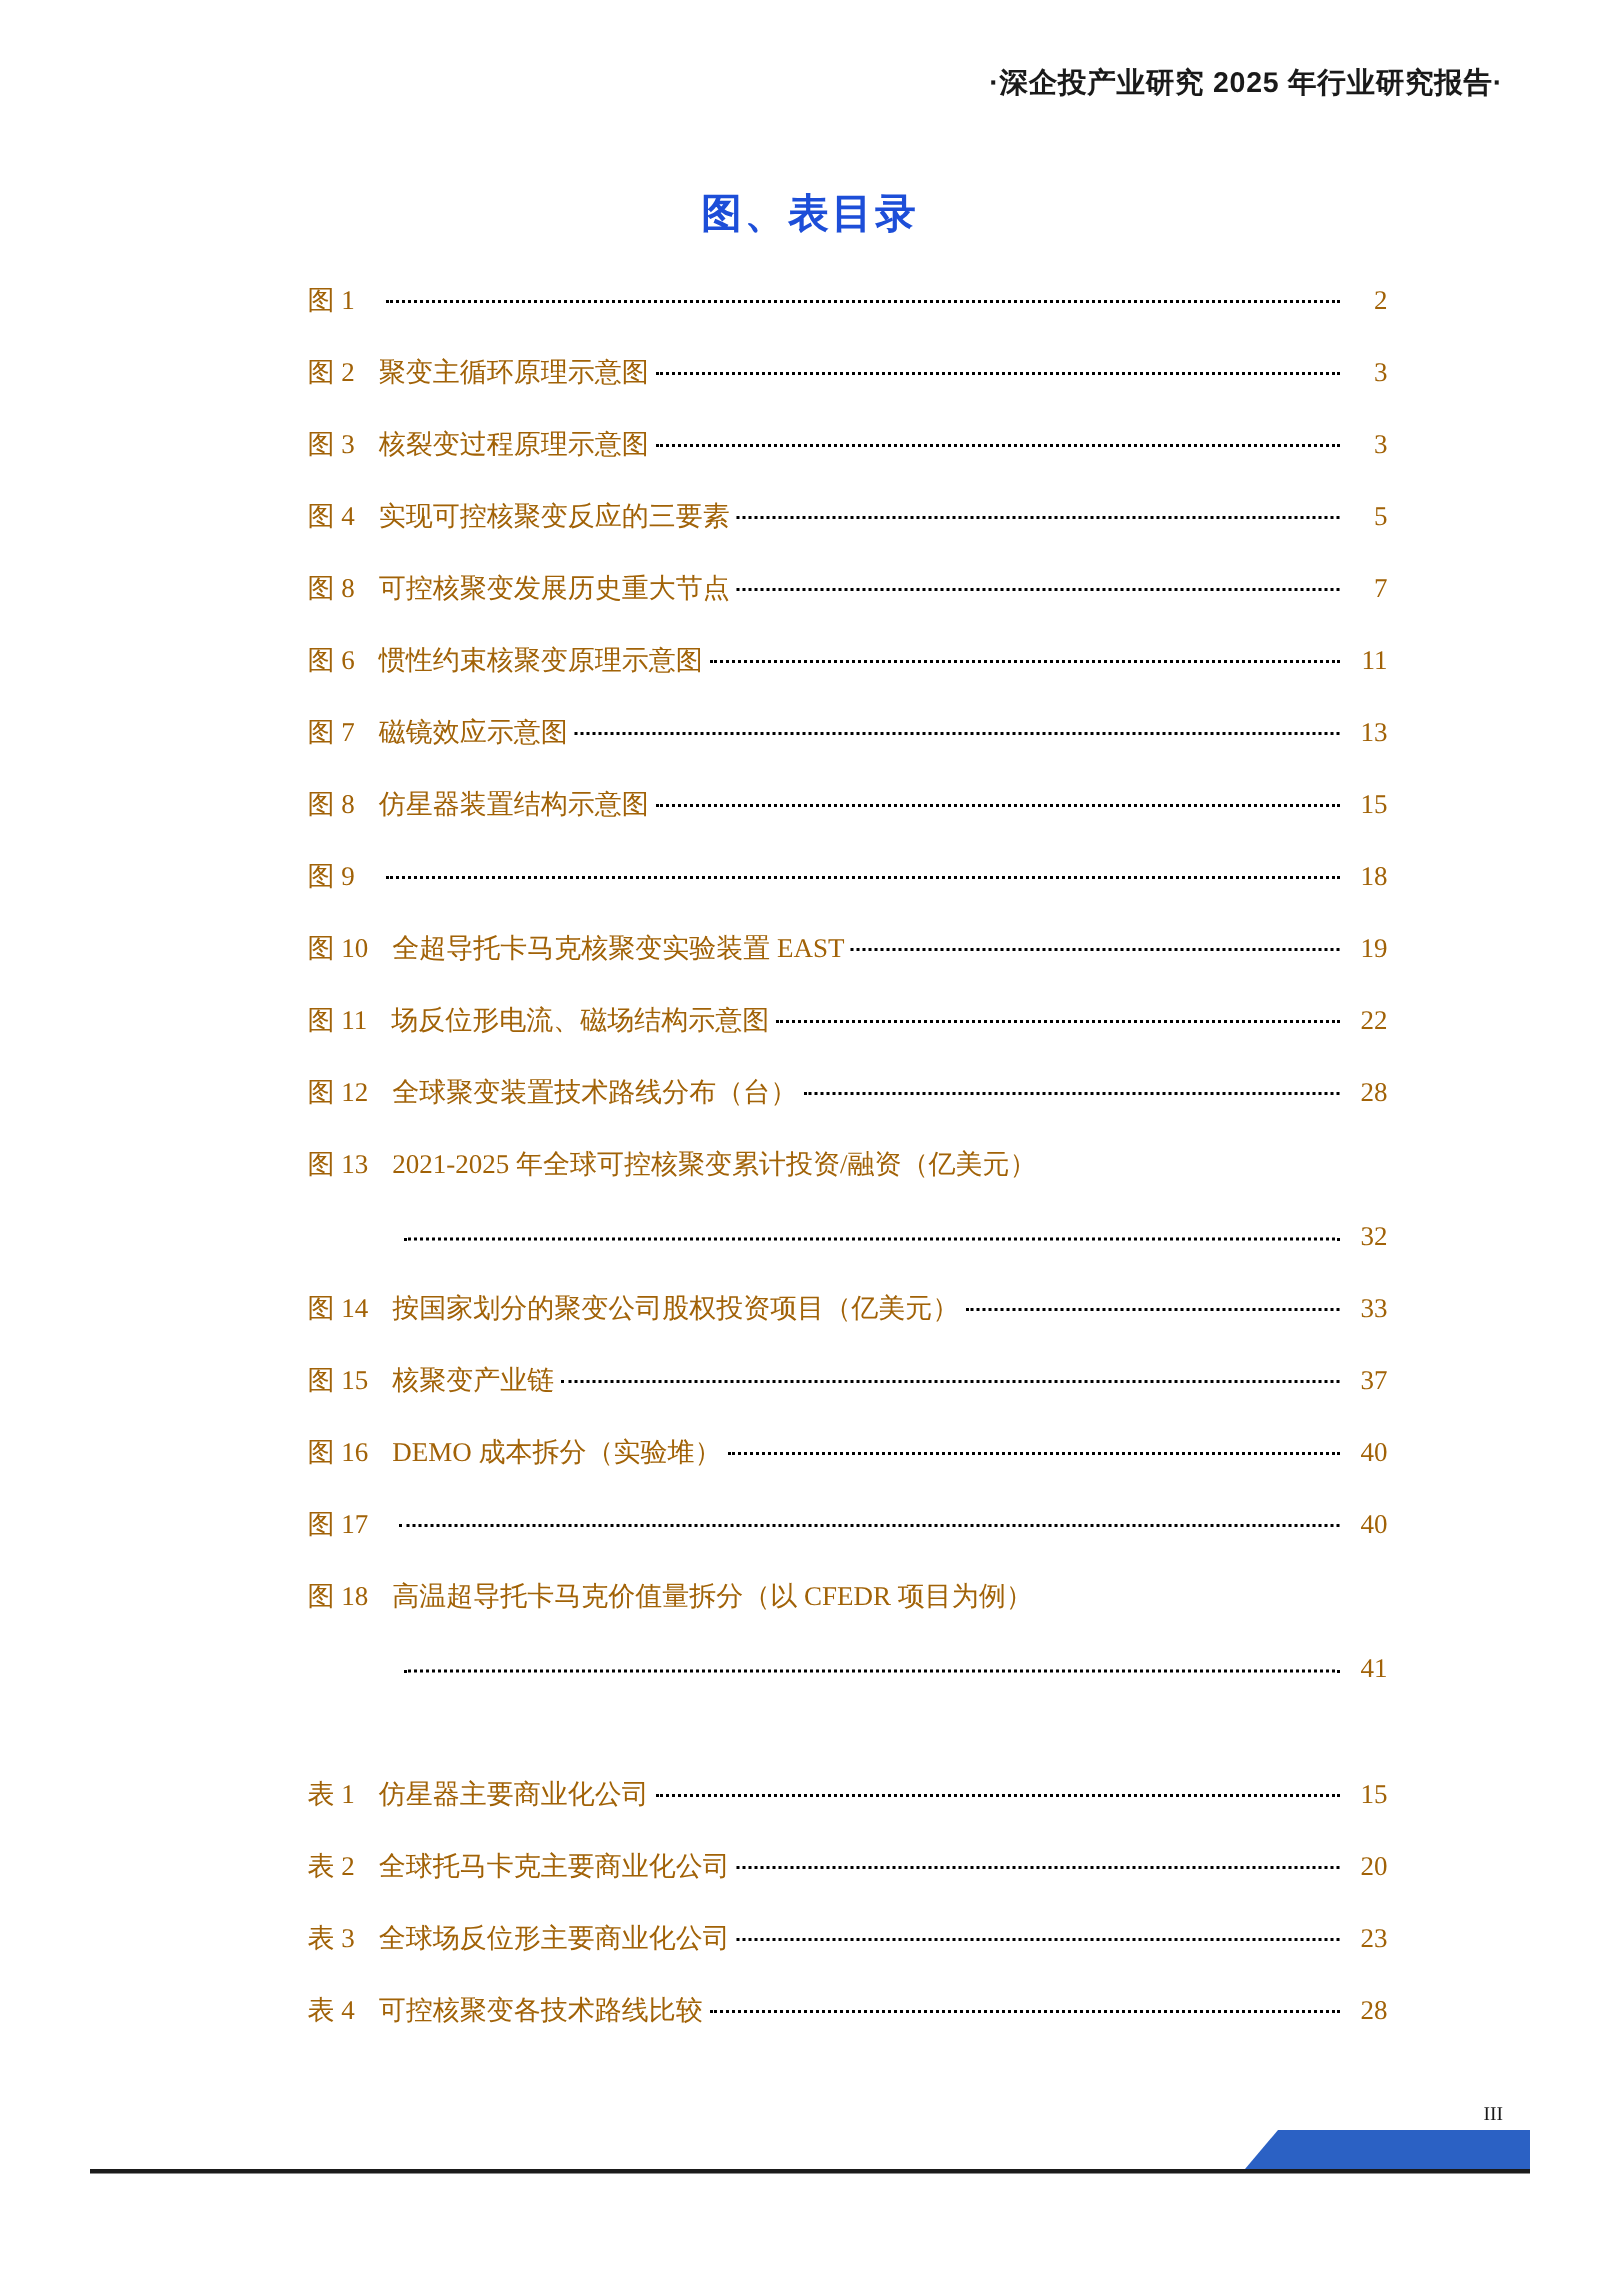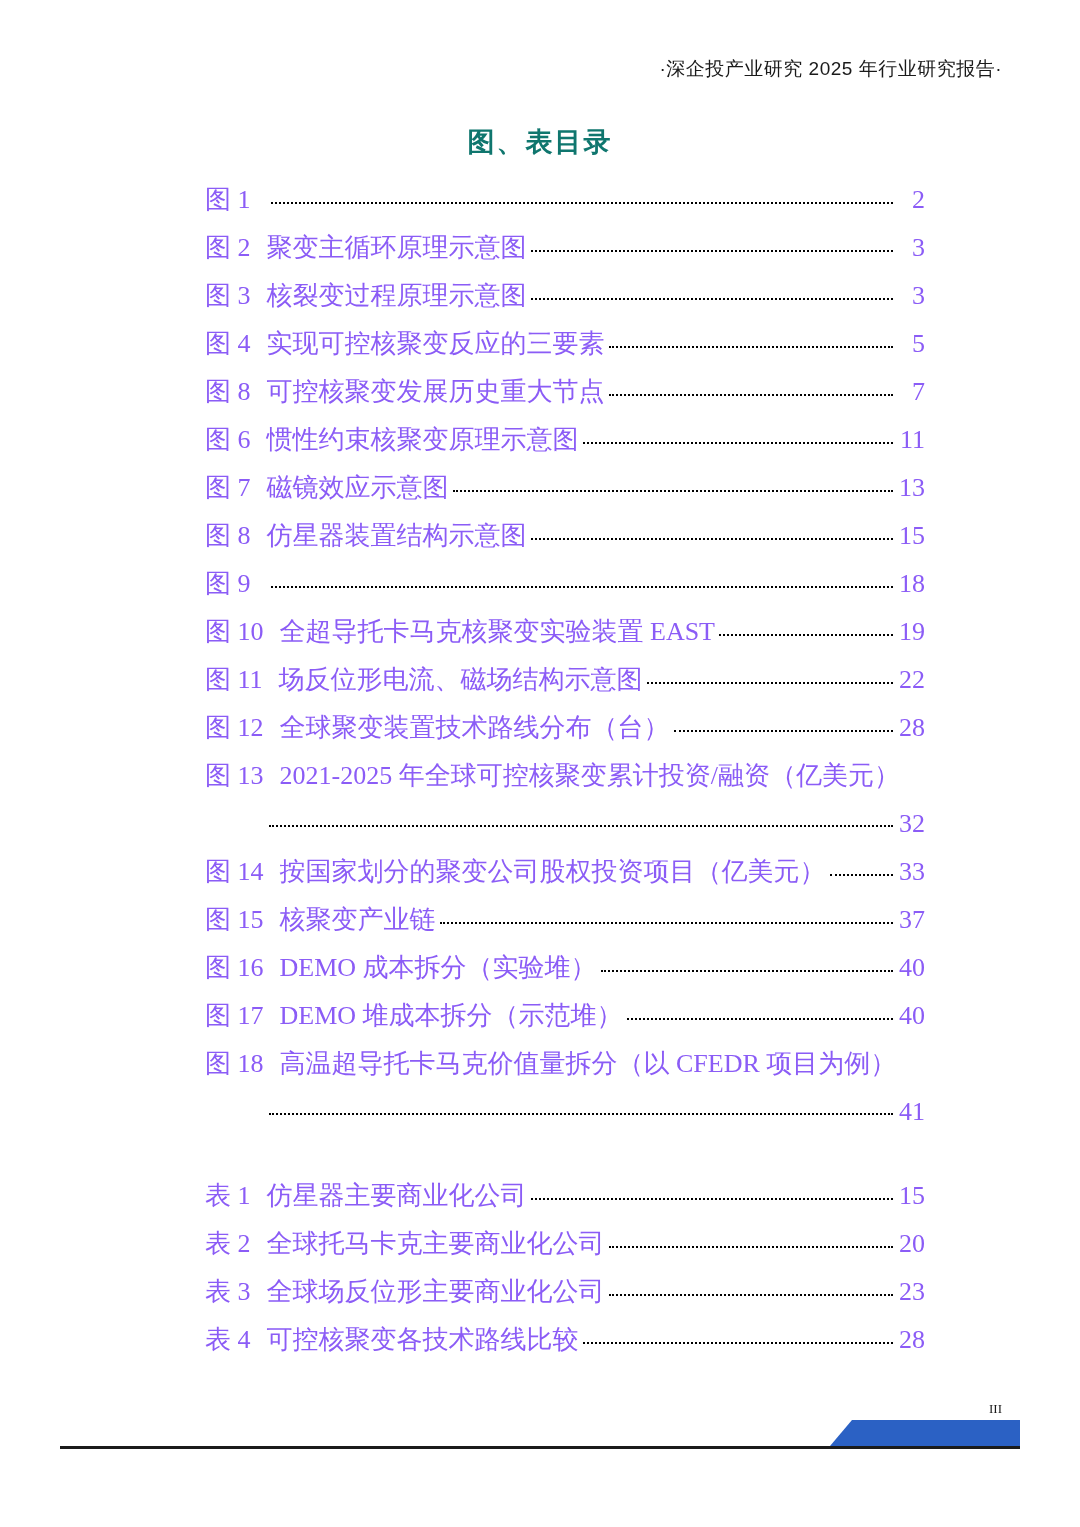--- a/index.html
+++ b/index.html
@@ -19,51 +19,50 @@
     position: absolute;
     inset: 0;
     padding: 0;
   }
   .header {
     position: absolute;
     top: 42px;
     right: 78px;
     font-family: "Liberation Sans", sans-serif;
     font-size: 19px;
-    font-weight: normal;
+    font-weight: bold;
     letter-spacing: 0.5px;
     color: #1a1a1a;
     white-space: nowrap;
-    margin-top: 14px;
   }
   .doc-title {
     position: absolute;
     top: 124px;
     left: 0;
     right: 0;
     text-align: center;
     font-family: "Liberation Serif", serif;
     font-size: 27px;
     font-weight: bold;
     letter-spacing: 2px;
-    color: #0f766e;
+    color: #1d4ed8;
   }
   .toc {
     position: absolute;
     top: 176px;
     left: 205px;
     width: 720px;
   }
   .toc-row {
     display: flex;
     align-items: baseline;
-    font-size: 26px;
+    font-size: 18px;
     line-height: 48px;
     white-space: nowrap;
-    color: #8b5cf6;
+    color: #a16207;
   }
   .toc-num {
     font-family: "Liberation Serif", serif;
     font-weight: normal;
     margin-right: 16px;
     flex: 0 0 auto;
   }
   .toc-label {
     font-family: "Liberation Serif", serif;
     flex: 0 0 auto;
@@ -222,21 +221,20 @@
         <span class="toc-page">37</span>
       </div>
       <div class="toc-row">
         <span class="toc-num">图 16</span>
         <span class="toc-label">DEMO 成本拆分（实验堆）</span>
         <span class="toc-dots"></span>
         <span class="toc-page">40</span>
       </div>
       <div class="toc-row">
         <span class="toc-num">图 17</span>
-        <span class="toc-label">DEMO 堆成本拆分（示范堆）</span>
         <span class="toc-dots"></span>
         <span class="toc-page">40</span>
       </div>
       <div class="toc-row">
         <span class="toc-num">图 18</span>
         <span class="toc-label">高温超导托卡马克价值量拆分（以 CFEDR 项目为例）</span>
       </div>
       <div class="toc-row cont">
         <span class="toc-dots"></span>
         <span class="toc-page">41</span>

